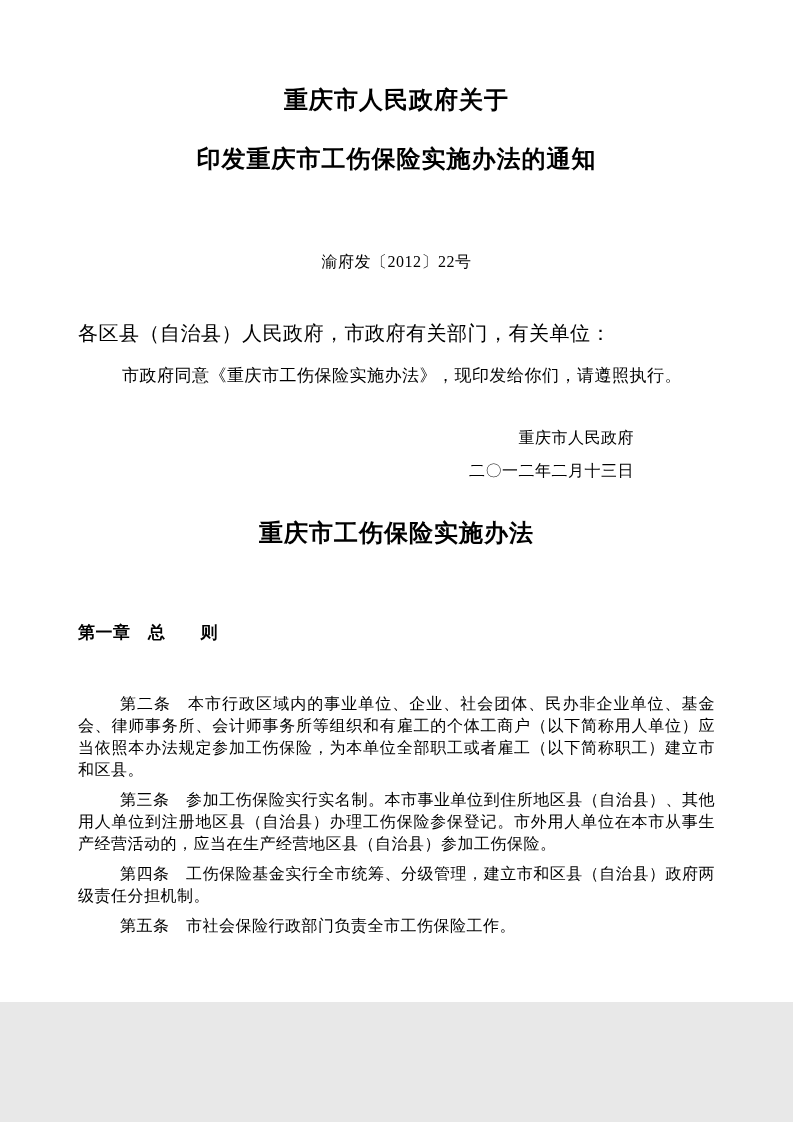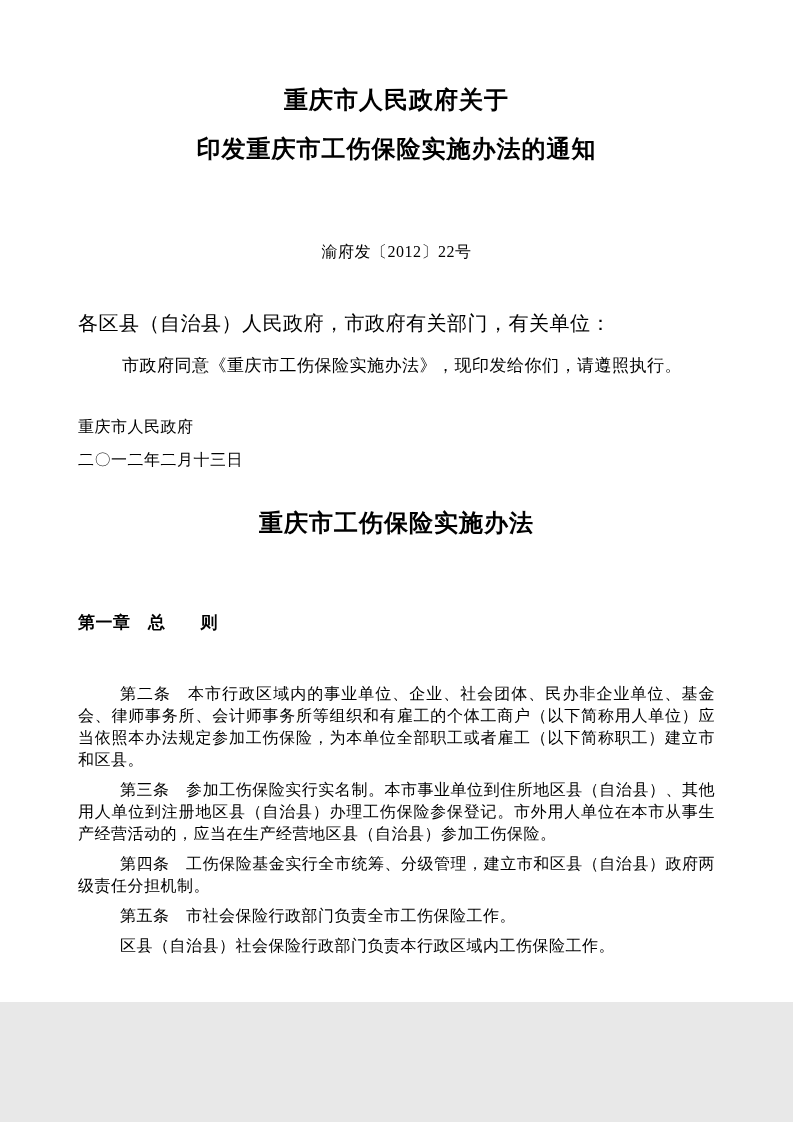--- a/index.html
+++ b/index.html
@@ -19,21 +19,21 @@
     letter-spacing: 0.5px;
   }
 
   .doc-title {
     text-align: center;
     font-weight: bold;
     font-size: 24px;
     line-height: 34px;
     letter-spacing: 1px;
   }
-  .doc-title.line2 { margin-top: 15px; }
+  .doc-title.line2 { margin-top: 25px; }
 
   .doc-number {
     margin-top: 75px;
     text-align: center;
     font-size: 16px;
     line-height: 22px;
   }
 
   .salutation {
     margin-top: 49px;
@@ -45,25 +45,24 @@
   .intro-para {
     margin-top: 21px;
     font-size: 17px;
     line-height: 22px;
     text-indent: 44px;
     text-align: justify;
   }
 
   .signature {
     margin-top: 40px;
-    text-align: left;
+    text-align: right;
     padding-right: 81px;
     font-size: 16px;
     line-height: 22px;
-    font-family: Liberation Mono, monospace;
   }
   .signature .sig-date { margin-top: 11px; }
 
   .measures-title {
     margin-top: 35px;
     text-align: center;
     font-weight: bold;
     font-size: 24px;
     line-height: 32px;
     letter-spacing: 1px;
@@ -109,16 +108,15 @@
 
   <h2 class="measures-title">重庆市工伤保险实施办法</h2>
 
   <h3 class="chapter-heading">第一章　总　　则</h3>
 
   <div class="articles">
       <p class="article">第二条　本市行政区域内的事业单位、企业、社会团体、民办非企业单位、基金会、律师事务所、会计师事务所等组织和有雇工的个体工商户（以下简称用人单位）应当依照本办法规定参加工伤保险，为本单位全部职工或者雇工（以下简称职工）建立市和区县。</p>
       <p class="article">第三条　参加工伤保险实行实名制。本市事业单位到住所地区县（自治县）、其他用人单位到注册地区县（自治县）办理工伤保险参保登记。市外用人单位在本市从事生产经营活动的，应当在生产经营地区县（自治县）参加工伤保险。</p>
       <p class="article">第四条　工伤保险基金实行全市统筹、分级管理，建立市和区县（自治县）政府两级责任分担机制。</p>
       <p class="article">第五条　市社会保险行政部门负责全市工伤保险工作。</p>
-      <p class="article">区县（自治县）社会保险行政部门负责本行政区域内工伤保险工作。</p>
     </div>
 
 </div>
 
 </body></html>

